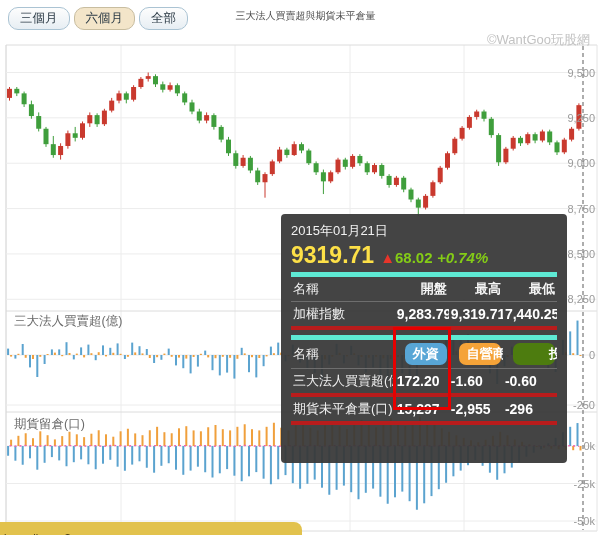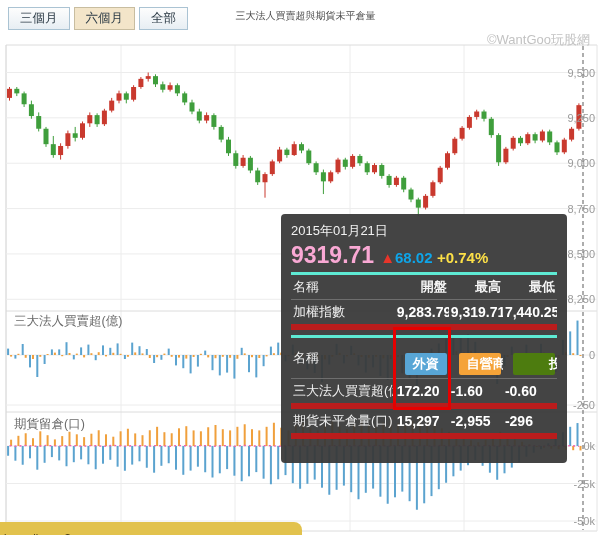--- a/index.html
+++ b/index.html
@@ -3,44 +3,44 @@
 <meta charset="utf-8">
 <style>
   html,body{margin:0;padding:0;background:#fff;}
   body{width:600px;height:535px;overflow:hidden;font-family:"Liberation Sans",sans-serif;}
   .stage{position:relative;width:600px;height:535px;background:#fff;}
   svg{position:absolute;left:0;top:0;}
 
   
   .tabs{position:absolute;left:8px;top:7px;display:flex;gap:4px;z-index:5;}
   .tab{padding:4px 11px;font-size:12.5px;color:#2b3a45;border:1px solid #aac3d3;
-       background:linear-gradient(#fdfdfd,#e7eef3);border-radius:0;cursor:pointer;line-height:1;}
+       background:linear-gradient(#fdfdfd,#e7eef3);border-radius:10px;cursor:pointer;line-height:1;}
   .tab.active{background:#f3e5c9;border-color:#c8bda0;text-align:center;}
 
   .page-title{position:absolute;left:50%;top:9px;transform:translateX(-46%);font-size:10px;
        color:#4d4d4d;white-space:nowrap;z-index:4;}
   .watermark{position:absolute;right:10px;top:31px;font-size:13px;color:#c2c2c2;z-index:4;}
 
   
   .tip{position:absolute;left:281px;top:214px;width:286px;height:249px;box-sizing:border-box;
        background:rgba(56,56,56,0.94);border-radius:4px;color:#eee;padding:8px 10px 6px 10px;z-index:10;}
   .tip .date{font-size:13px;color:#f2f2f2;margin-bottom:2px;}
   .priceline{margin:1px 0 3px 0;white-space:nowrap;}
   .big-price{font-size:23px;font-weight:bold;margin-right:6px;}
   .chg{font-size:15px;font-weight:bold;}
   .tip table{border-collapse:collapse;width:100%;table-layout:fixed;}
   .tip td,.tip th{padding:3px 2px;font-size:13px;overflow:hidden;white-space:nowrap;}
-  .tip tr{border-bottom:6px solid #b91c1c;}
-  .tip tr.hdr{border-top:3px solid #5eead4;border-bottom:1px solid #6e6e6e;}
+  .tip tr{border-bottom:4px solid #b91c1c;}
+  .tip tr.hdr{border-top:5px solid #5eead4;border-bottom:1px solid #6e6e6e;}
   .tip .name{ text-align:left;color:#f0f0f0;font-weight:normal;}
   .tip .num{ text-align:left;font-weight:bold;font-size:14px;color:#fff;}
   .tip .h{ text-align:right;font-weight:bold;color:#f5f5f5;}
   .tip col.c-name{width:39%;}
   .tip .chip{display:block;margin-left:8px;padding:2px 0;text-align:center;color:#fff;
-       font-weight:bold;font-size:13px;border-radius:2px;margin-top:12px;}
+       font-weight:bold;font-size:13px;border-radius:7px;}
   .tip .t2{margin-top:5px;}
   .hl-box{position:absolute;border:3px solid #e60000;pointer-events:none;z-index:12;}
 
   
   .statusbar{position:absolute;left:0;bottom:0;width:302px;height:13px;background:#e2c24d;
        border-top-right-radius:8px;overflow:hidden;z-index:6;}
   .statusbar span{position:relative;top:6px;left:4px;font-size:11px;color:#4a3c12;}
 </style>
 </head>
 <body>
@@ -577,22 +577,22 @@
     <div class="tab active">六個月</div>
     <div class="tab">全部</div>
   </div>
 
   <div class="page-title">三大法人買賣超與期貨未平倉量</div>
   <div class="watermark">©WantGoo玩股網</div>
 
   <div class="tip">
     <div class="date">2015年01月21日</div>
     <div class="priceline">
-      <span class="big-price" style="color: #f9a8d4;">9319.71</span><span class="chg" style="color: rgb(232, 53, 42);">▲</span><span class="chg" style="color: #0ea5e9;">68.02</span>
-      <span class="chg" style="color: #fde047;">+0.74%</span>
+      <span class="big-price" style="color: #fde047;">9319.71</span><span class="chg" style="color: rgb(232, 53, 42);">▲</span><span class="chg" style="color: #84cc16;">68.02</span>
+      <span class="chg" style="color: #84cc16; font-style: italic;">+0.74%</span>
     </div>
     <table>
       <colgroup>
           <col class="c-name">
           <col>
           <col>
           <col>
         </colgroup>
       <tbody>
           <tr class="hdr">

